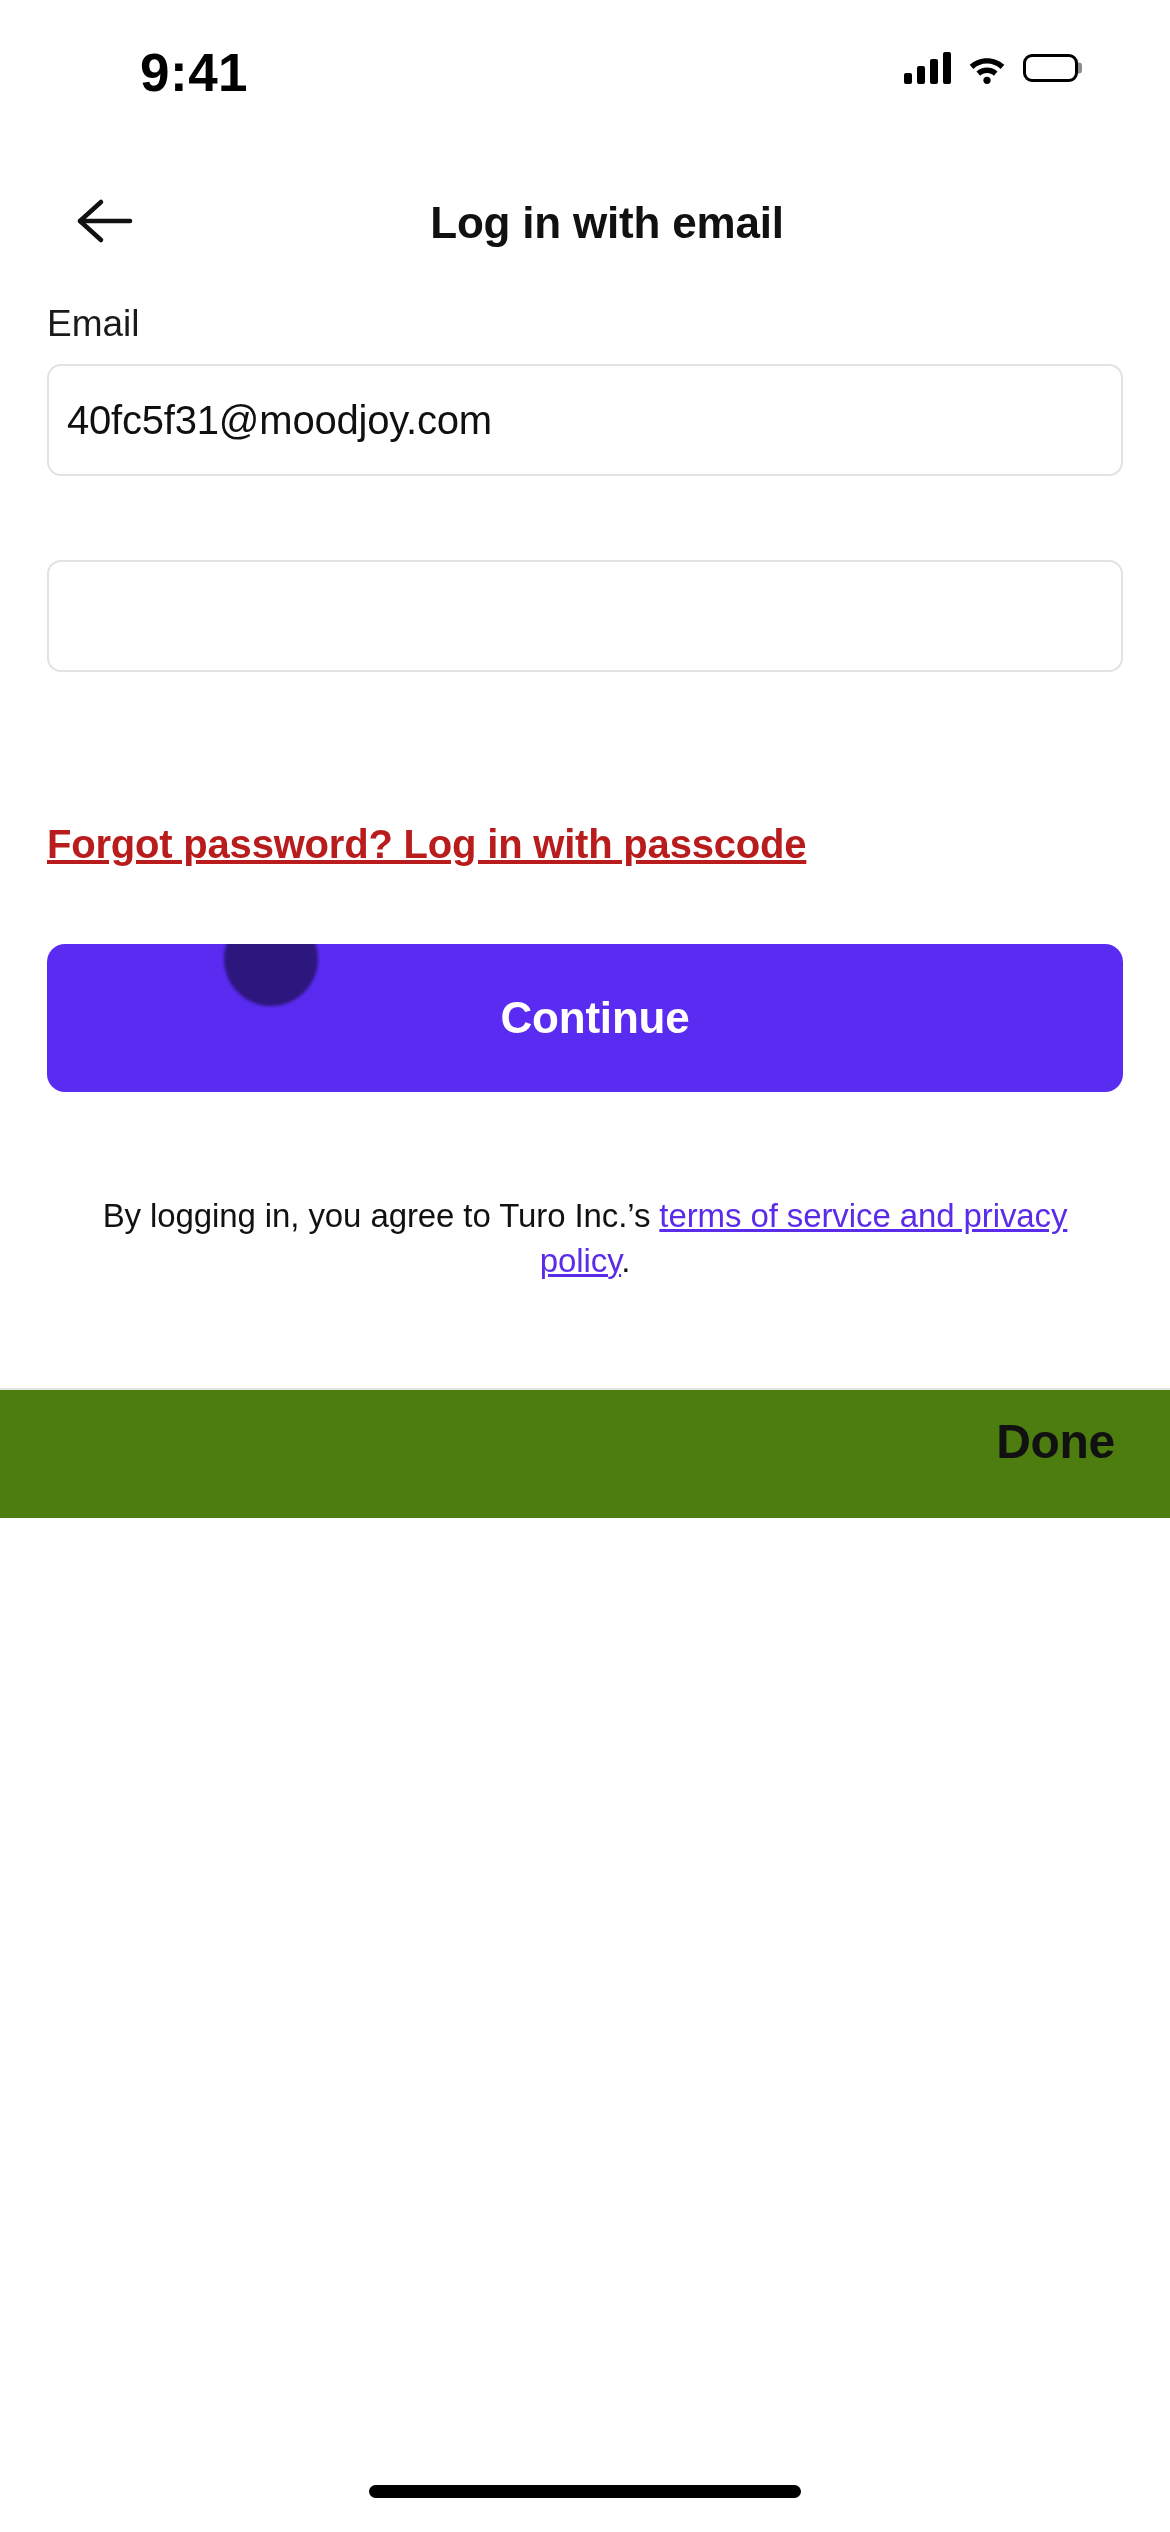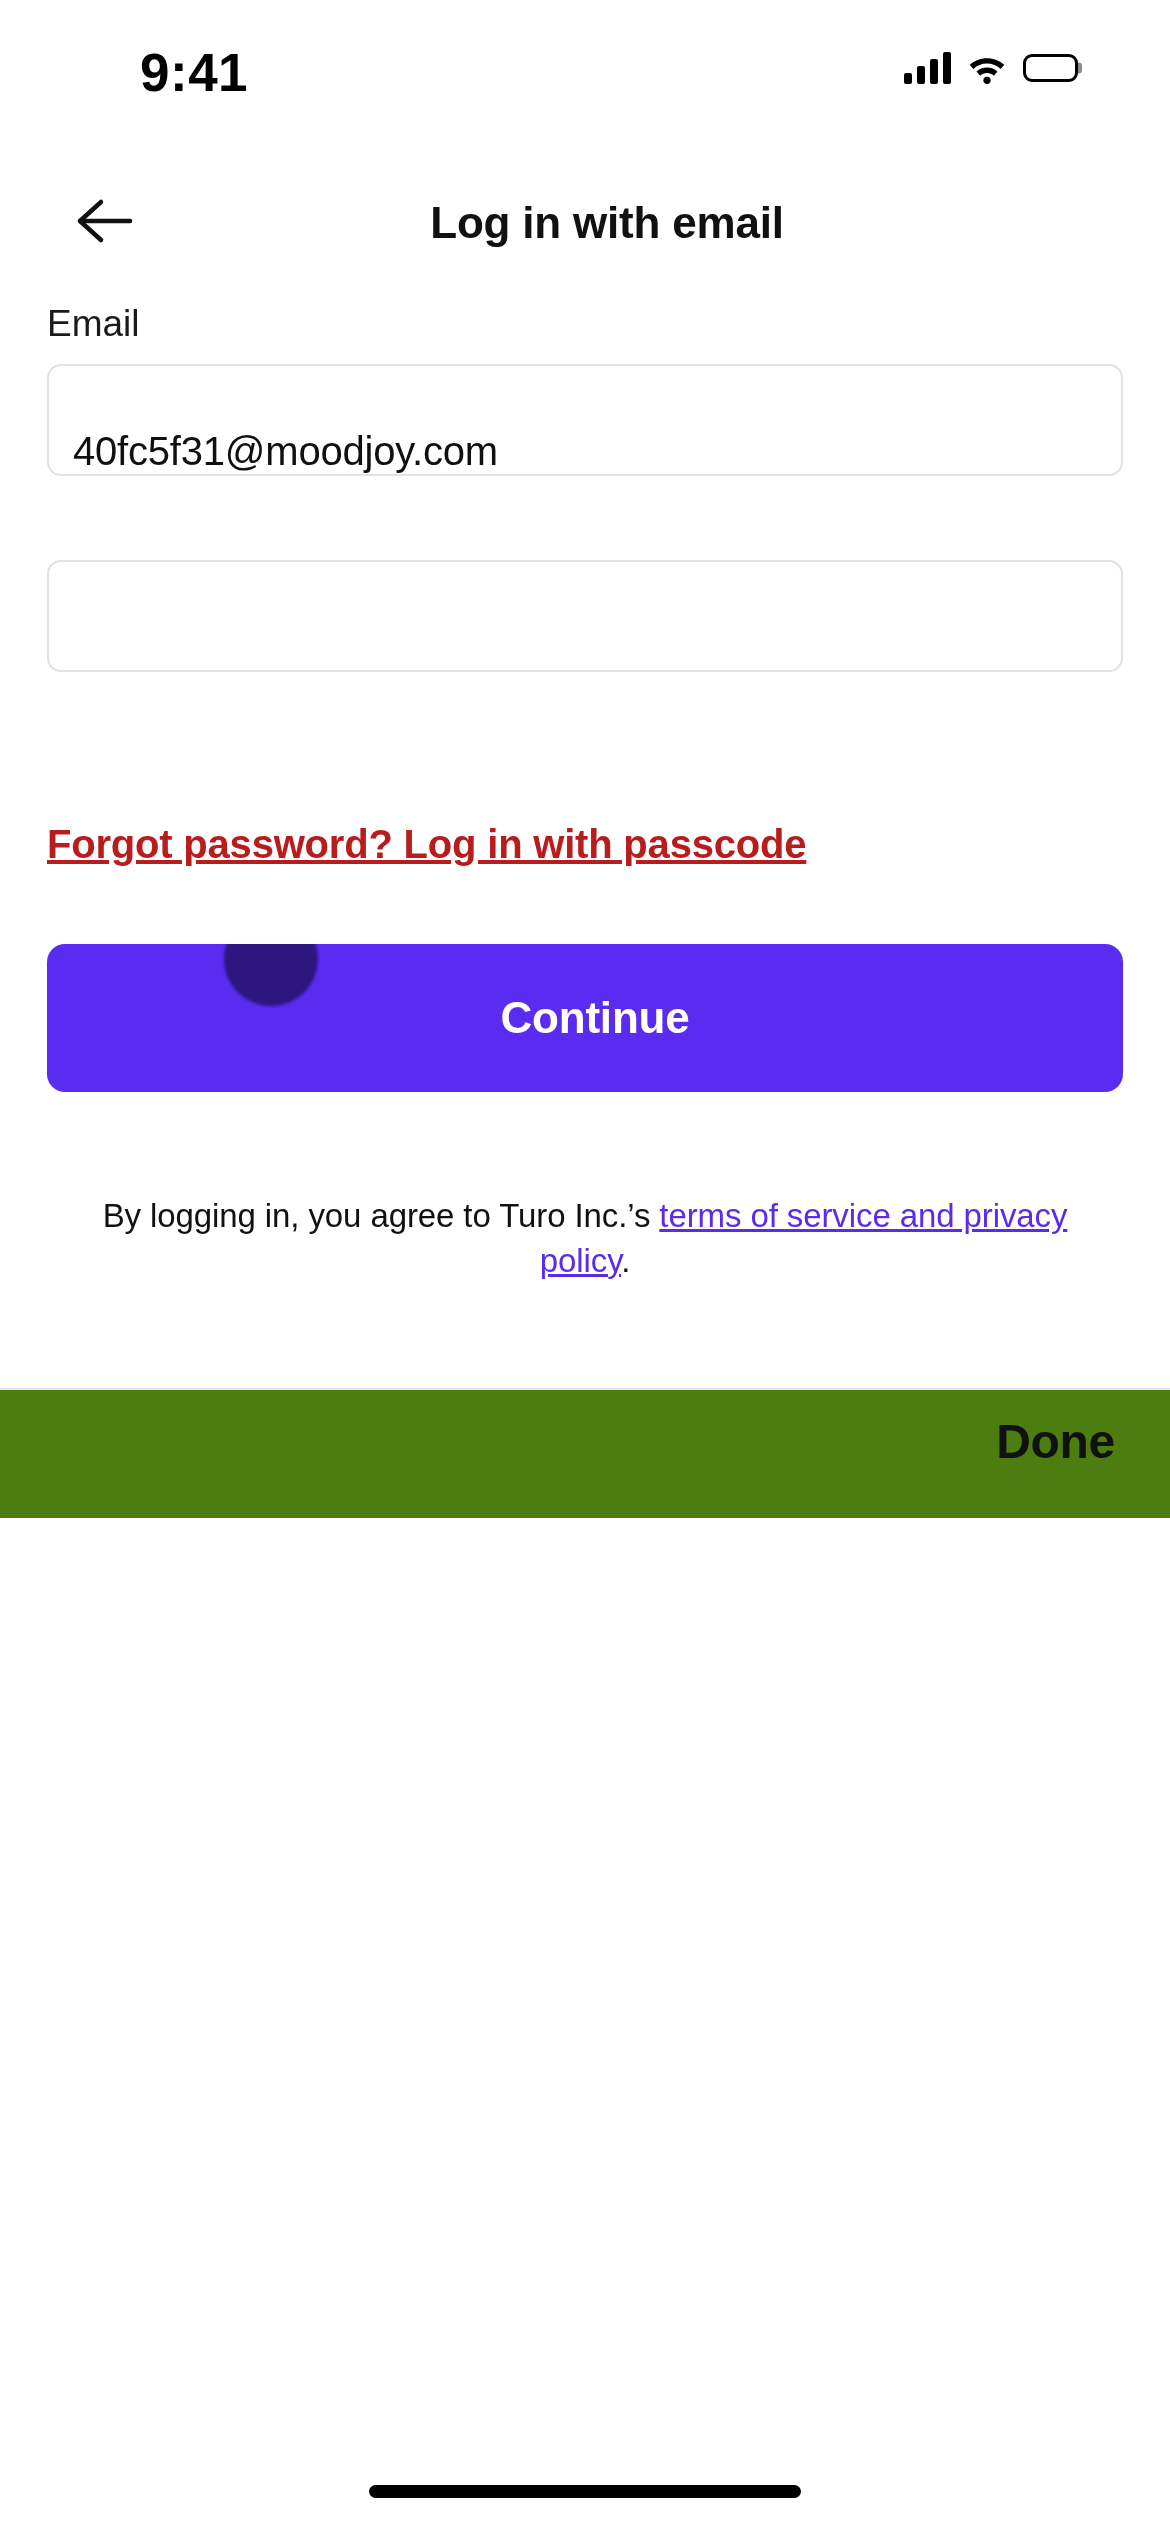--- a/index.html
+++ b/index.html
@@ -56,22 +56,22 @@
 
   
   .field-block { position:absolute; left:47px; width:1076px; }
   .field-label {
     font-size:37px; color:#1a1a1a; font-weight:400;
     line-height:1; margin-bottom:22px;
   }
   .field-input {
     width:1076px; height:112px;
     border:2px solid #e2e2e4; border-radius:14px;
-    background:#fff; display:flex; align-items:flex-end;
-    padding:0 24px;
+    background:#fff; display:flex; align-items:center;
+    padding:0 18px;
   }
   .field-value {
     font-size:40px; color:#101010; font-weight:400; letter-spacing:-0.2px;
   }
   .field-value.empty { color:#b9b9bd; }
 
   .email-block { top:305px; }
   .password-block { top:560px; }
 
   

